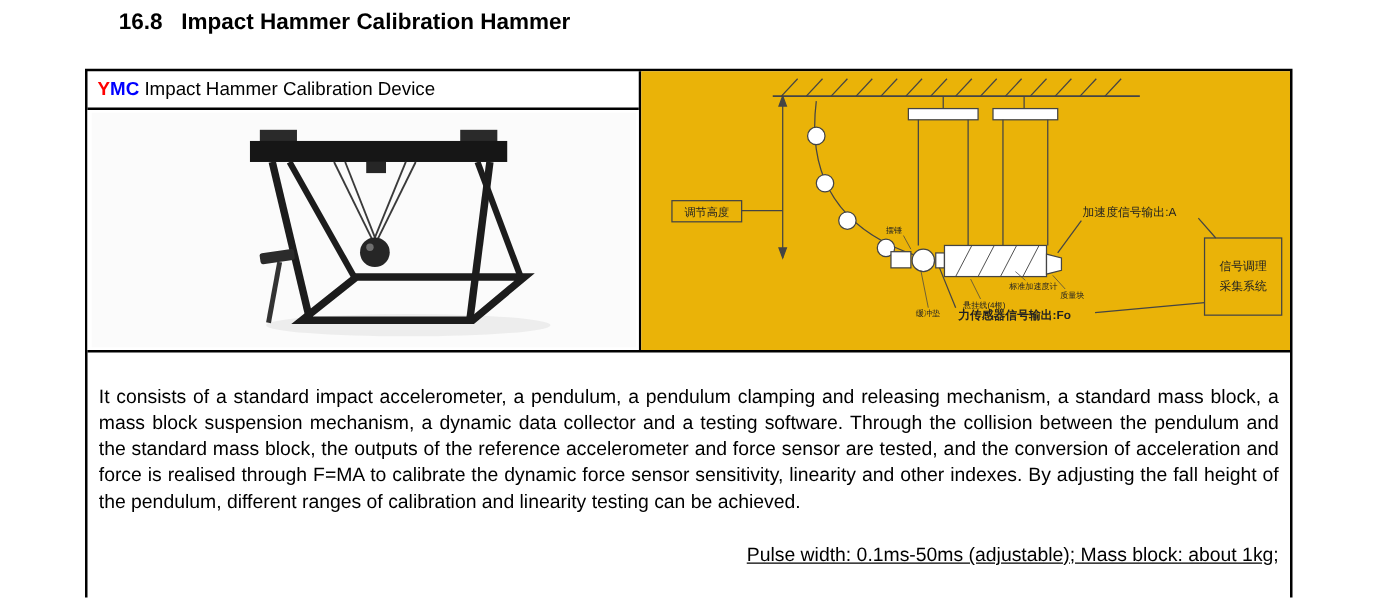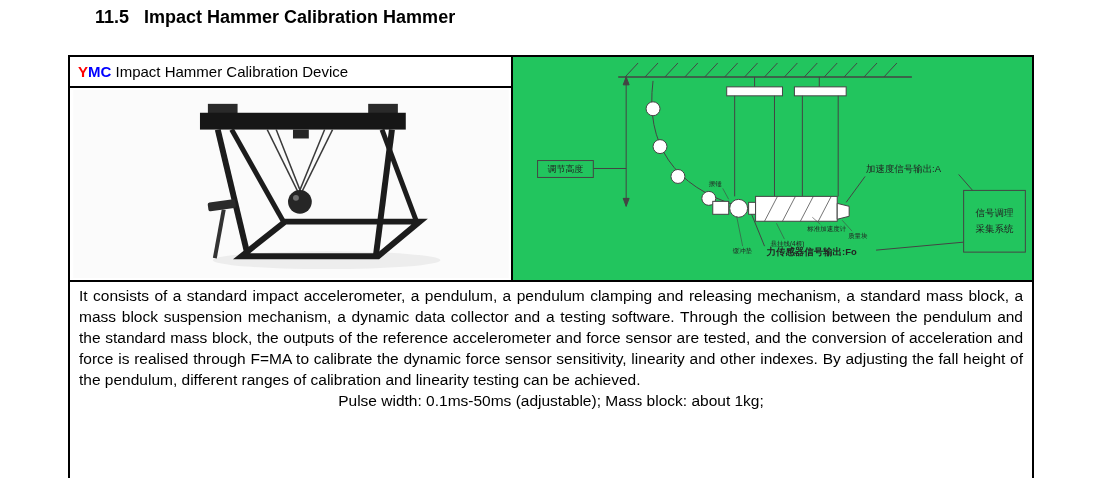--- a/index.html
+++ b/index.html
@@ -34,42 +34,42 @@
     height:31px; border-bottom:2px solid #000;
     padding:6px 8px 0 8px;
     font-size:15px; white-space:nowrap; overflow:hidden;
   }
   .brand-y { color:#ff0000; font-weight:bold; }
   .brand-mc { color:#0000ff; font-weight:bold; }
   .photo-cell {
     flex:1; display:flex; align-items:center; justify-content:center;
     overflow:hidden; background:#fff;
   }
-  .right-col { flex:1; position:relative; overflow:hidden; background:#22c55e;text-align:right; }
+  .right-col { flex:1; position:relative; overflow:hidden; background:#eab308;text-align:right; }
   .right-col svg { display:block; }
 
   .desc-cell {
     flex:1; border-top:2px solid #000;
     padding:3px 9px 0 9px;
     font-size:15.5px; line-height:21px;
     text-align:justify;
   }
-  .desc-cell p { text-align:justify; }
-  .desc-cell p.spec { text-align:center; }
+  .desc-cell p { text-align:justify;margin-top:22px; }
+  .desc-cell p.spec { text-align:right;text-decoration:underline; }
 
   svg text {
     font-family:"Liberation Sans","DejaVu Sans",sans-serif;
     fill:#222;
   }
 </style>
 </head>
 <body>
 
 <div class="heading">
-  <span class="num">11.5</span><span>Impact Hammer Calibration Hammer</span>
+  <span class="num">16.8</span><span>Impact Hammer Calibration Hammer</span>
 </div>
 
 <div class="doc-table">
   <div class="top-row">
     <div class="left-col">
       <div class="title-cell">
         <span class="brand-y">Y</span><span class="brand-mc">MC</span><span> Impact Hammer Calibration Device</span>
       </div>
       <div class="photo-cell">
 

